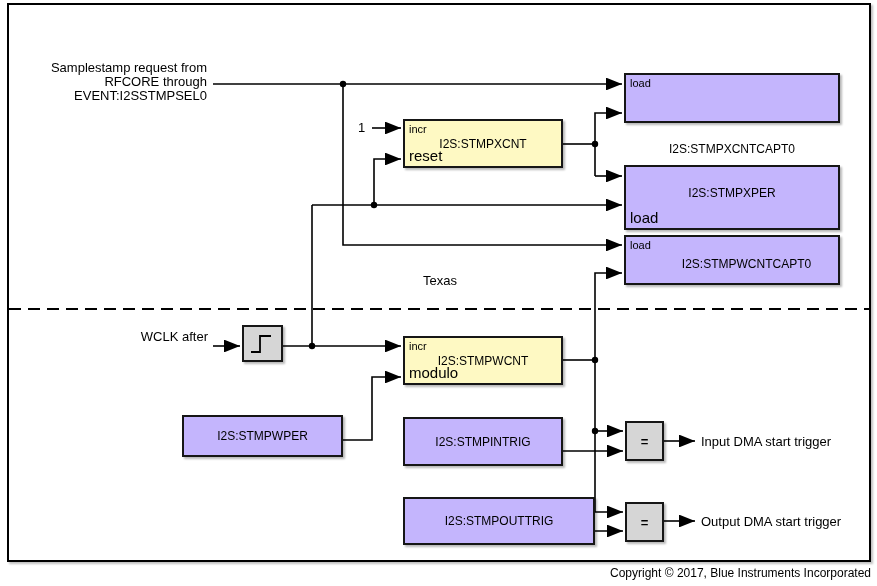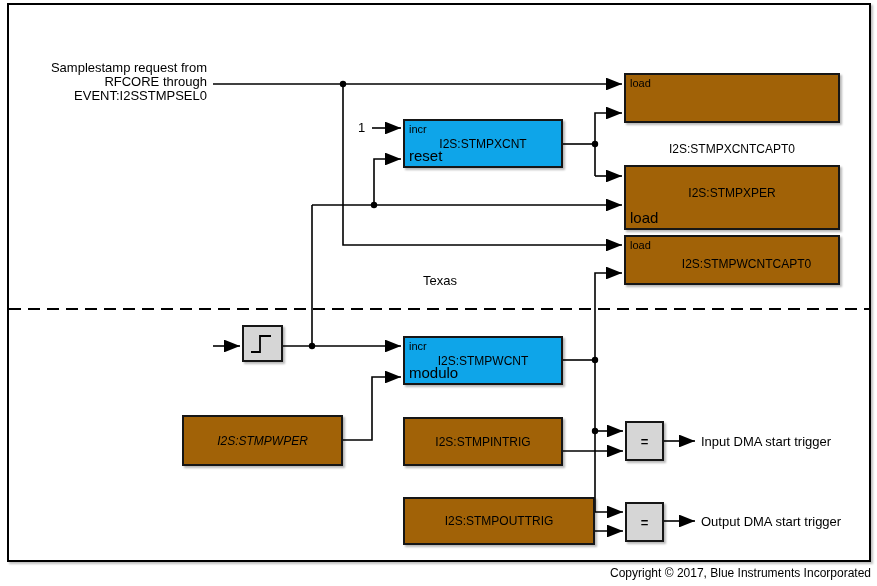--- a/index.html
+++ b/index.html
@@ -10,22 +10,22 @@
   .frame{
     position:absolute;left:7px;top:3px;width:864px;height:559px;
     box-sizing:border-box;border:2px solid #000;
     box-shadow:2px 2px 2px rgba(0,0,0,0.25);
   }
   .wires{position:absolute;left:0;top:0;width:877px;height:586px;}
   .box{
     position:absolute;box-sizing:border-box;border:2px solid #161616;
     box-shadow:2px 2px 2px rgba(0,0,0,0.28);font-size:12px;
   }
-  .blue{background:#a16207;}
-  .green{background:#0ea5e9;}
+  .blue{background:#c4b5fd;}
+  .green{background:#fef9c3;}
   .gray{background:#d6d6d6;}
   .title-center{
     position:absolute;left:0;right:0;top:50%;transform:translateY(-50%);
     text-align:center;white-space:nowrap;
   }
   .port-tl{position:absolute;left:4px;top:2px;font-size:11px;}
   .port-bl{position:absolute;left:4px;bottom:2px;font-size:15px;}
   .lbl{position:absolute;font-size:13px;line-height:14px;}
   .r{text-align:right;}
   .eq{
@@ -82,20 +82,21 @@
   </g>
 </svg>
 
 <div class="lbl r" style="left:27px;top:61px;width:180px;">
   <div>Samplestamp request from</div>
   <div>RFCORE through</div>
   <div>EVENT:I2SSTMPSEL0</div>
 </div>
 
 <div class="lbl r" style="left:10px;top:330px;width:198px;">
+  <div>WCLK after</div>
 </div>
 
 <div class="lbl" style="left:358px;top:121px;">1</div>
 
 <div class="lbl" style="left:423px;top:274px;">Texas</div>
 
 <div class="box gray" style="left:242px;top:325px;width:41px;height:37px;">
   <svg class="edge-glyph" width="35" height="31" viewBox="0 0 35 31">
     <path d="M6 24 H15 V8 H26" stroke="#000" stroke-width="1.8" fill="none"></path>
   </svg>
@@ -121,21 +122,21 @@
 <div class="box blue" style="left:624px;top:165px;width:216px;height:65px;">
   <div class="title-center" style="top:42%;">I2S:STMPXPER</div>
   <span class="port-bl">load</span>
 </div>
 
 <div class="box blue" style="left:624px;top:235px;width:216px;height:50px;">
   <span class="port-tl">load</span>
   <div class="title-center" style="top:58%;padding-left:29px;">I2S:STMPWCNTCAPT0</div>
 </div>
 
-<div class="box blue" style="left:182px;top:415px;width:161px;height:51px;font-style:italic;">
+<div class="box blue" style="left:182px;top:415px;width:161px;height:42px;">
   <div class="title-center">I2S:STMPWPER</div>
 </div>
 
 <div class="box blue" style="left:403px;top:417px;width:160px;height:49px;">
   <div class="title-center">I2S:STMPINTRIG</div>
 </div>
 
 <div class="box blue" style="left:403px;top:497px;width:192px;height:48px;">
   <div class="title-center">I2S:STMPOUTTRIG</div>
 </div>

